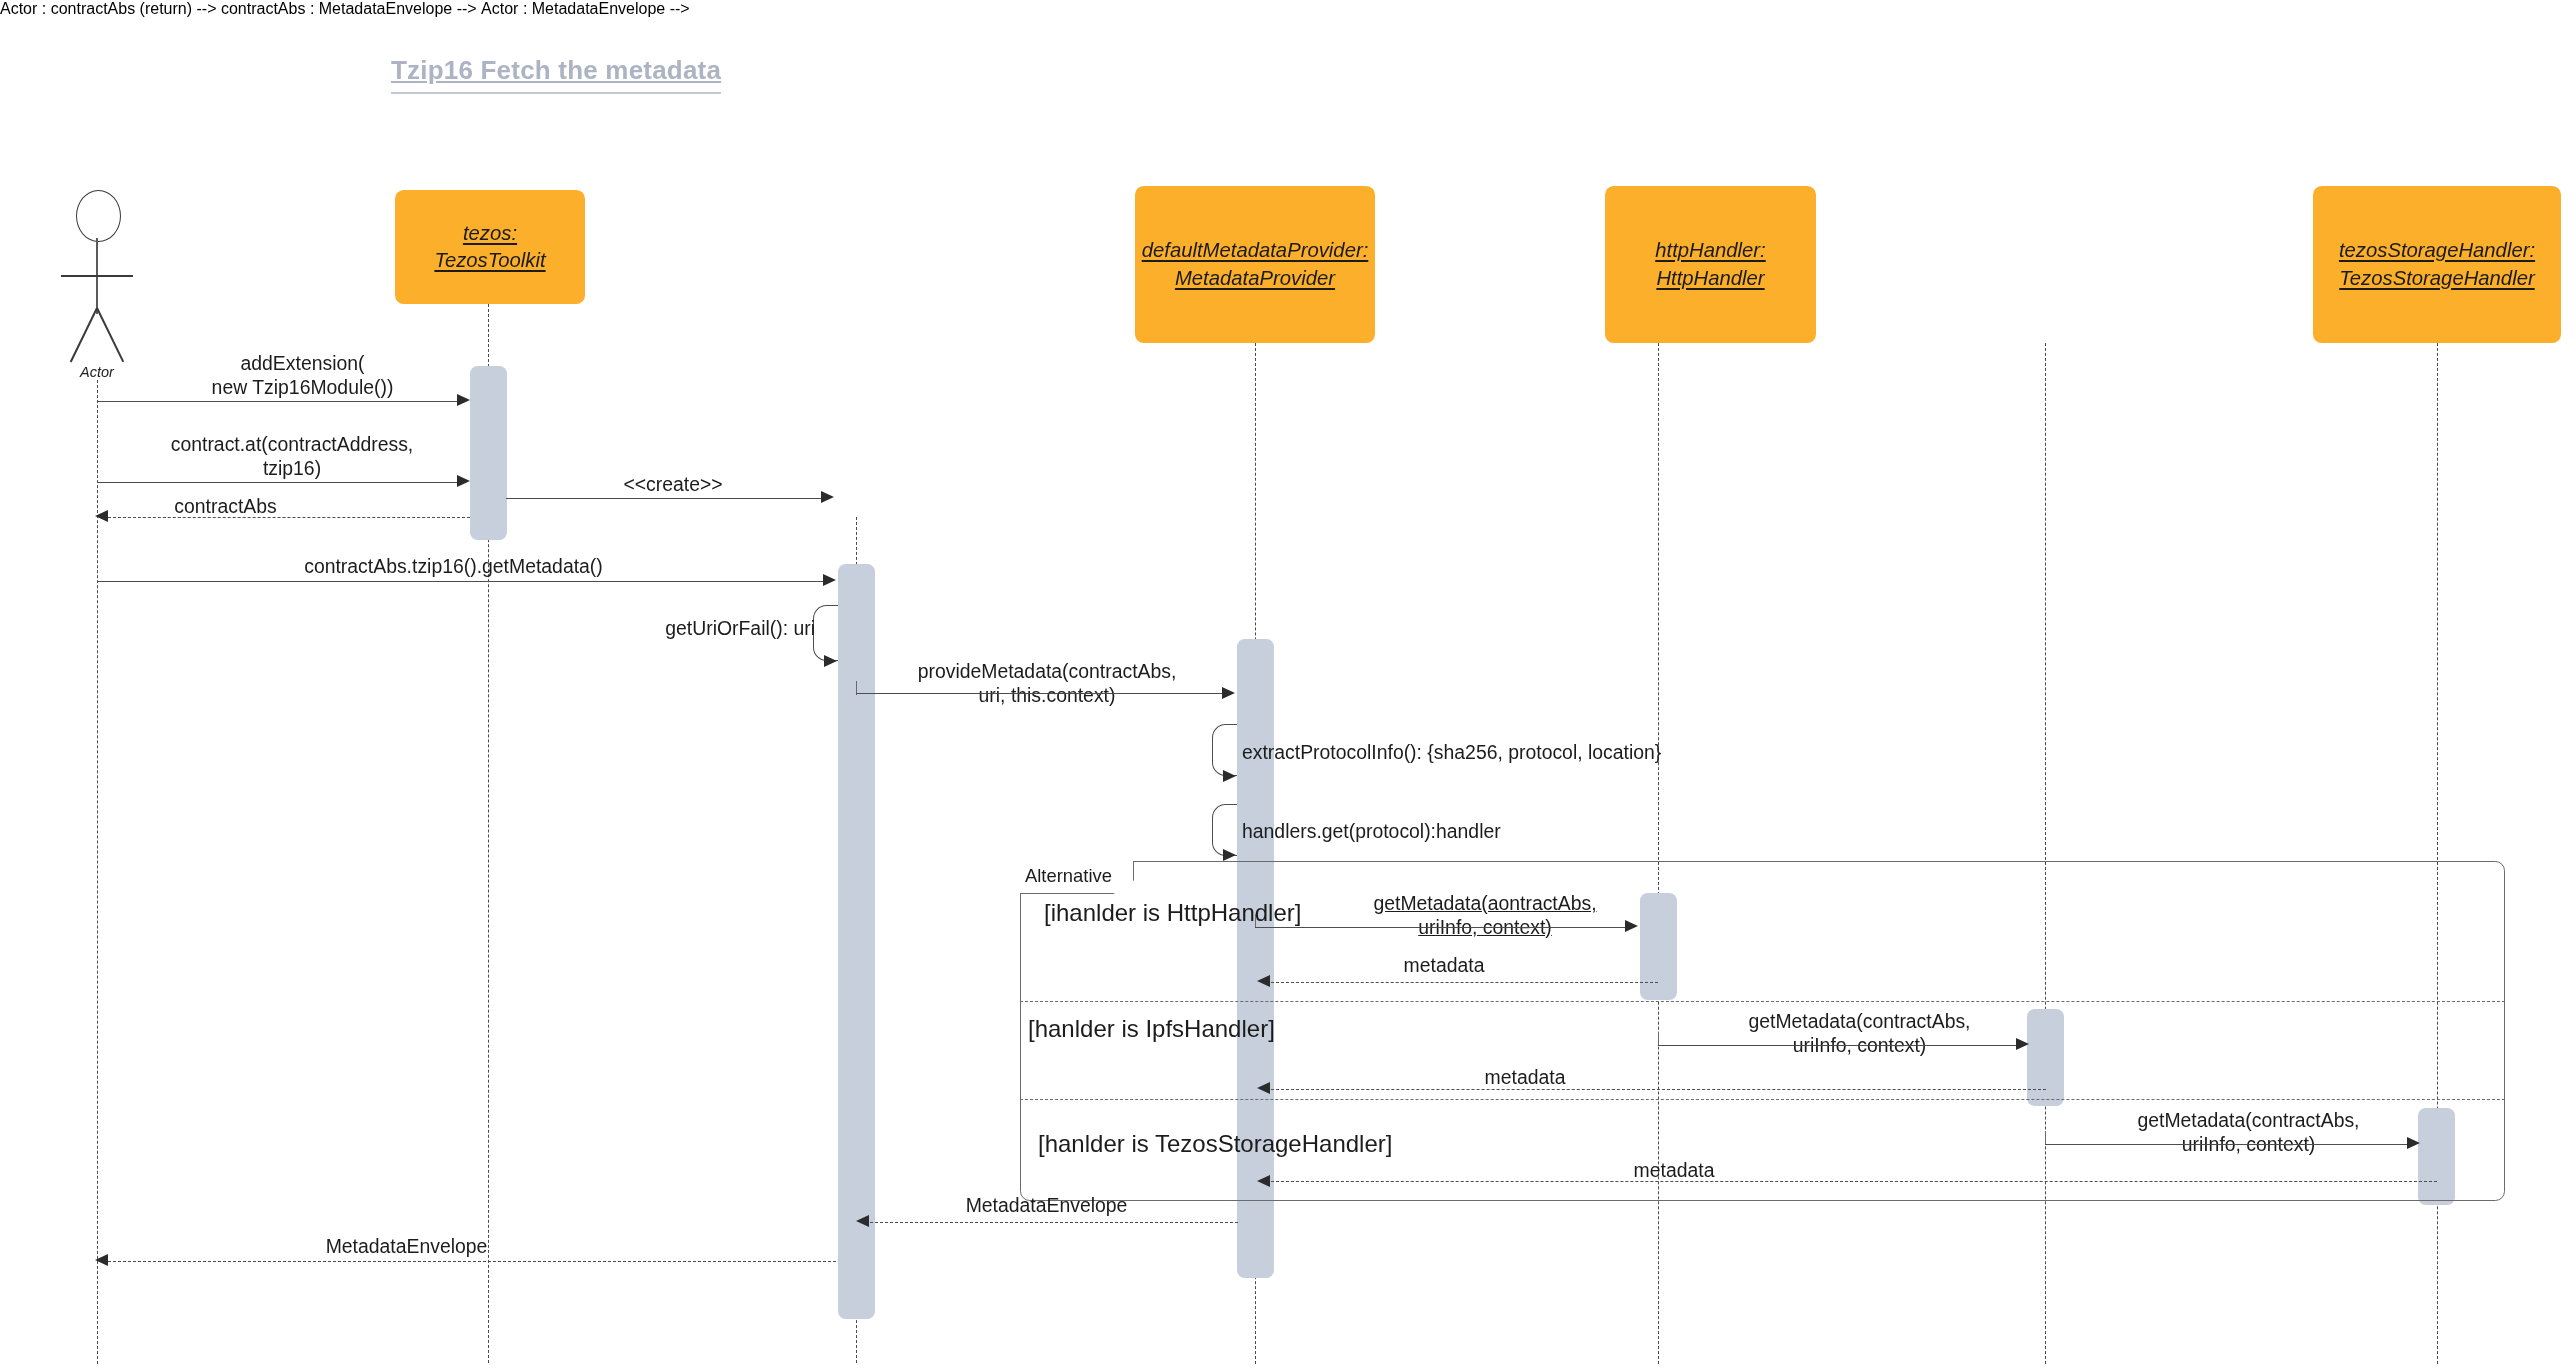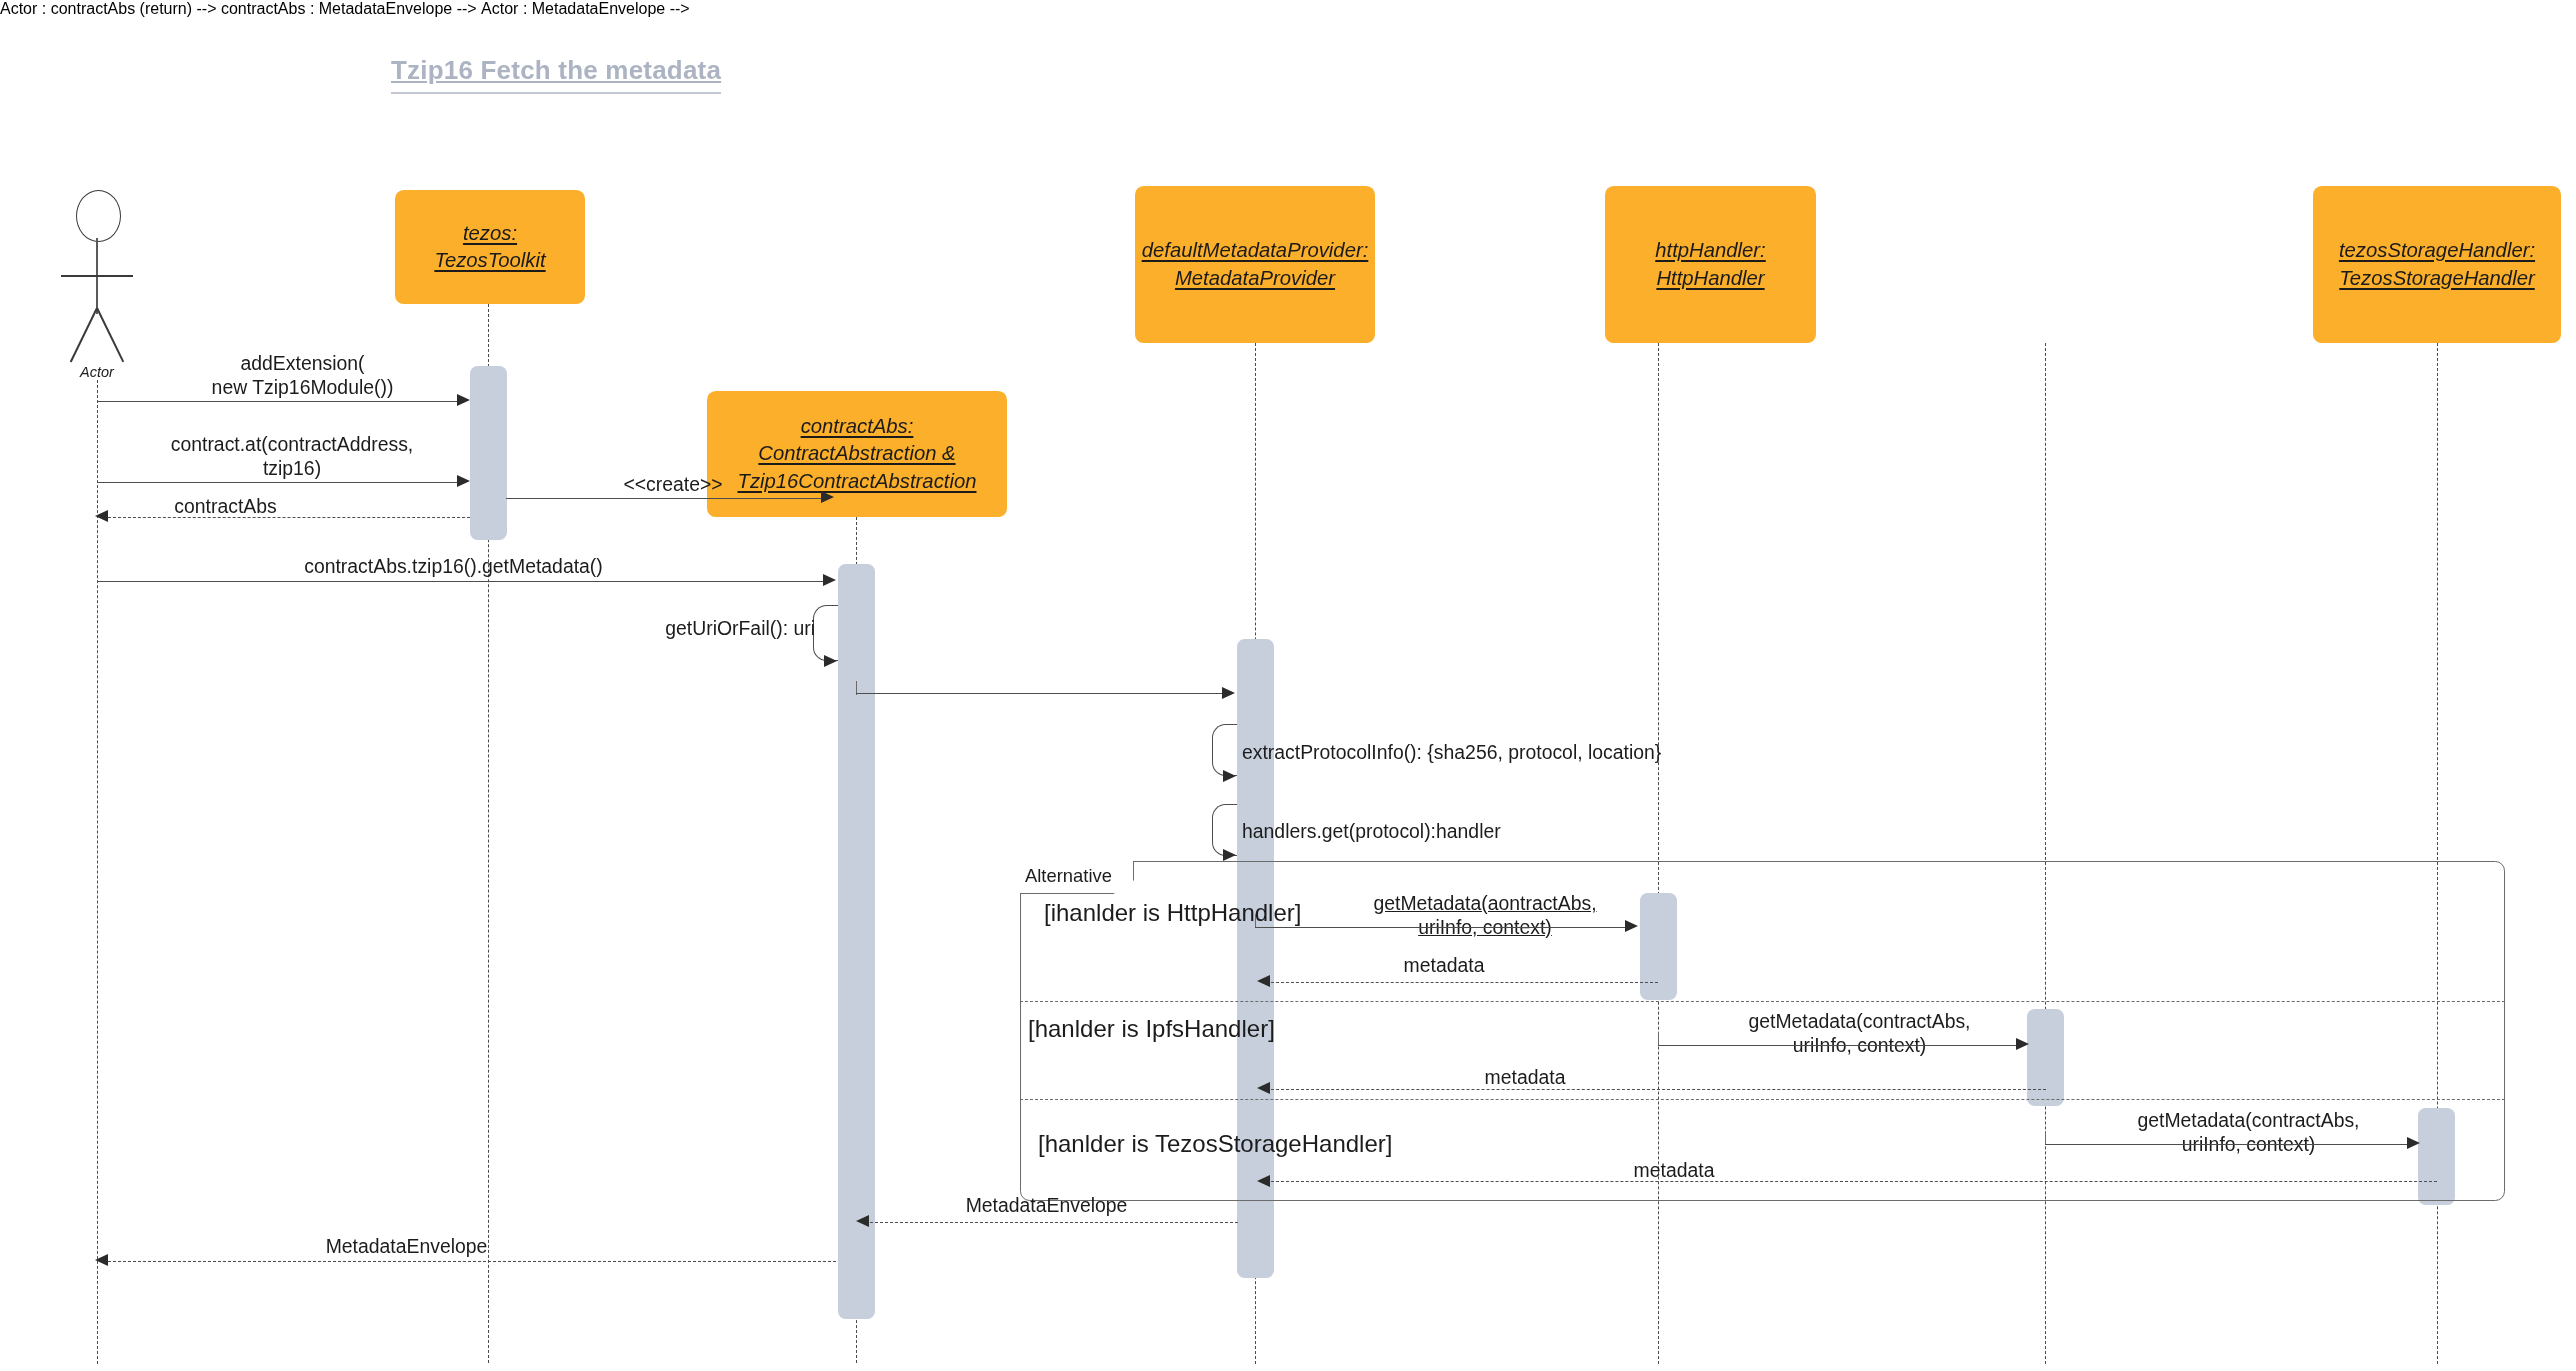--- a/index.html
+++ b/index.html
@@ -193,27 +193,20 @@
   
   <div class="participant" style="left:395px;top:190px;width:190px;height:114px;">
     <div class="plabel">
       <span>tezos:</span>
       <span>TezosToolkit</span>
     </div>
   </div>
   <div class="lifeline" style="left:488px;top:304px;height:1059px;"></div>
 
   
-  <div class="participant" style="left:707px;top:391px;width:300px;height:126px;">
-    <div class="plabel">
-      <span>contractAbs:</span>
-      <span>ContractAbstraction &amp;</span>
-      <span>Tzip16ContractAbstraction</span>
-    </div>
-  </div>
   <div class="lifeline" style="left:856px;top:517px;height:846px;"></div>
 
   
   <div class="participant" style="left:1135px;top:186px;width:240px;height:157px;">
     <div class="plabel">
       <span>defaultMetadataProvider:</span>
       <span>MetadataProvider</span>
     </div>
   </div>
   <div class="lifeline" style="left:1255px;top:343px;height:1021px;"></div>
@@ -275,20 +268,22 @@
   <div class="msg-label" style="left:229px;top:554px;width:449px;">contractAbs.tzip16().getMetadata()</div>
   <div class="msg-line" style="left:97px;top:581px;width:728px;"></div>
   <div class="arrow-r" style="left:823px;top:574px;"></div>
 
   
   <div class="selfcall" style="left:813px;top:605px;width:25px;height:56px;"></div>
   <div class="arrow-r" style="left:824px;top:655px;"></div>
   <div class="msg-label left" style="left:598px;top:616px;width:217px;text-align:right;">getUriOrFail(): uri</div>
 
   
+  <div class="msg-label" style="left:862px;top:659px;width:370px;">provideMetadata(contractAbs,
+uri, this.context)</div>
   <div class="stub-v" style="left:856px;top:681px;height:13.6px;"></div>
   <div class="msg-line" style="left:856px;top:693px;width:368px;"></div>
   <div class="arrow-r" style="left:1222px;top:687px;"></div>
 
   
   <div class="selfcall" style="left:1212px;top:724px;width:25px;height:52px;"></div>
   <div class="arrow-r" style="left:1223px;top:770px;"></div>
   <div class="msg-label left" style="left:1242px;top:740px;width:668px;">extractProtocolInfo(): {sha256, protocol, location}</div>
 
   

